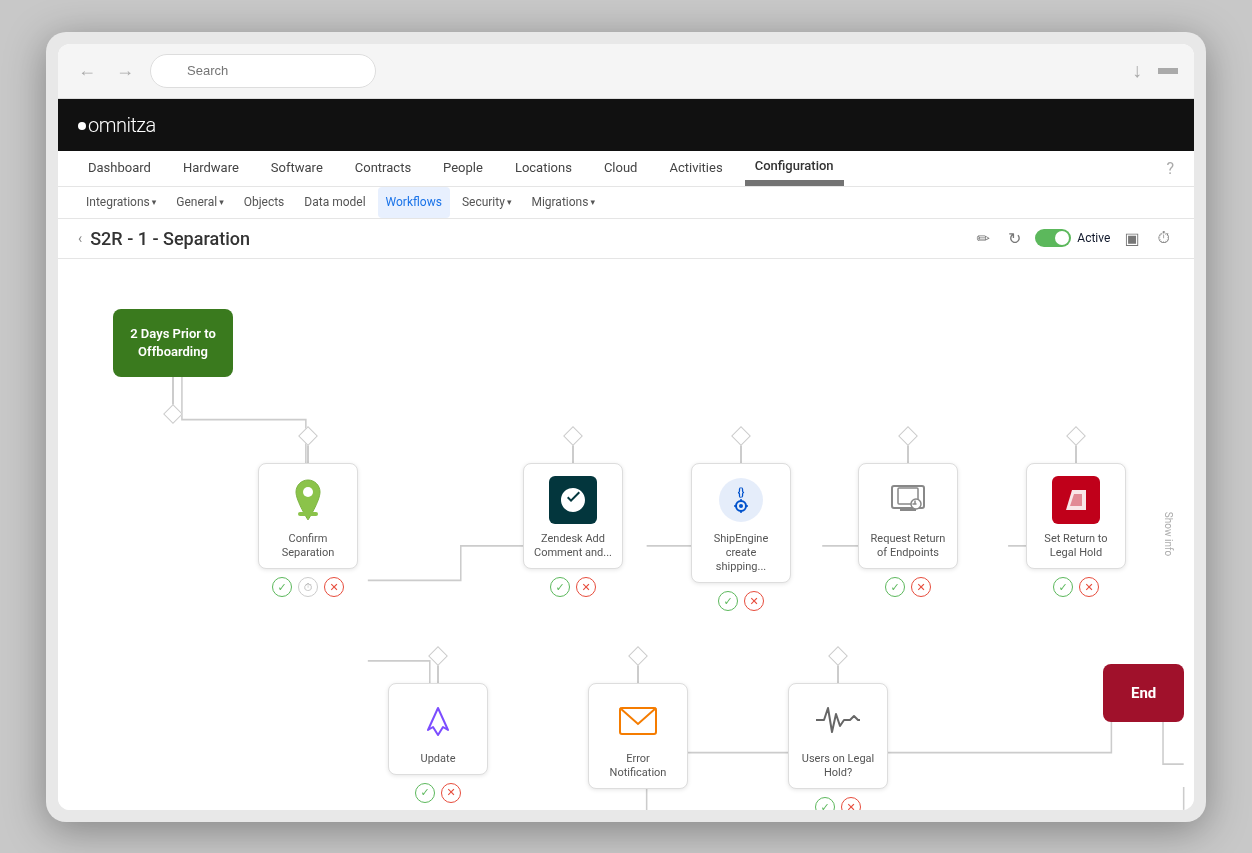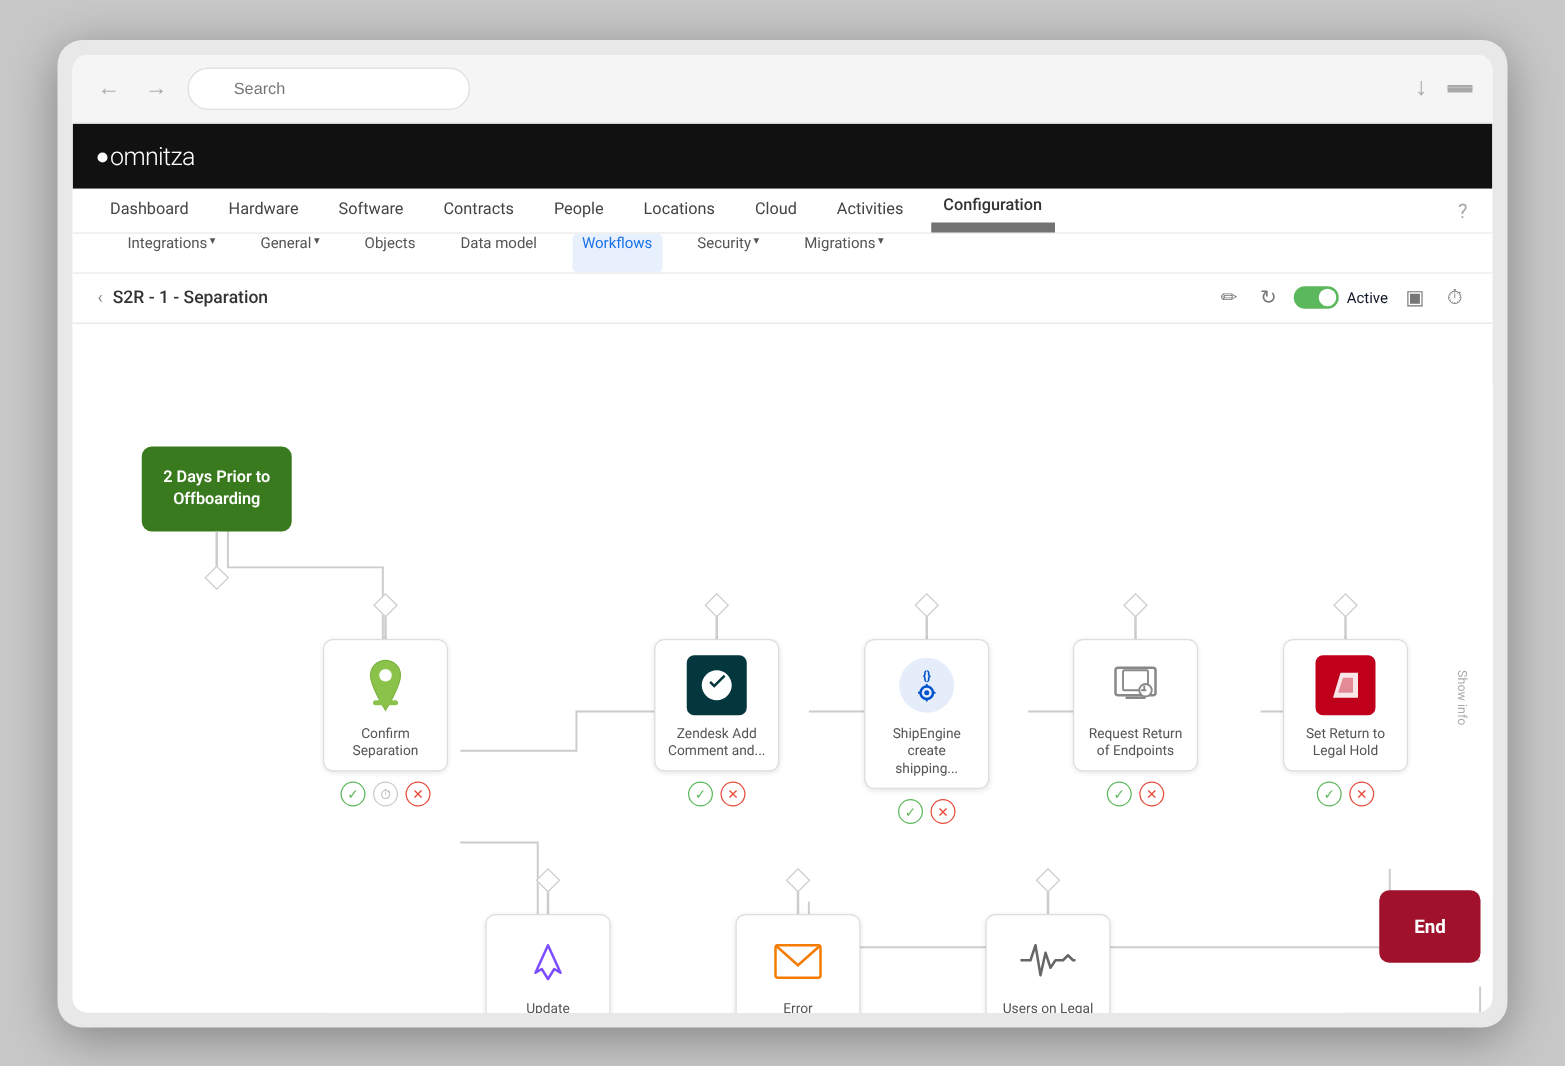--- a/index.html
+++ b/index.html
@@ -129,21 +129,21 @@
       align-items: center;
       font-size: 13px;
       color: #444;
       cursor: pointer;
       border-bottom: 2px solid transparent;
       white-space: nowrap;
     }
     .nav-item.active {
       color: #333;
       font-weight: 500;
-      border-bottom: 8px solid #737373;
+      border-bottom: 6px solid #737373;
     }
     .nav-help {
       color: #aaa;
       font-size: 16px;
       cursor: pointer;
     }
     
     .sub-nav {
       background: #fff;
       border-bottom: 1px solid #e5e5e5;
@@ -151,26 +151,25 @@
       display: flex;
       align-items: center;
       height: 32px;
       flex-shrink: 0;
       gap: 4px;
     }
     .sub-nav-item {
       padding: 0 8px;
       height: 100%;
       display: flex;
-      align-items: flex-start;
+      align-items: center;
       font-size: 12px;
       color: #555;
       cursor: pointer;
       border-radius: 4px;
-      margin-left: 16px;
     }
     .sub-nav-item.active {
       background: #e8f0fe;
       color: #1a73e8;
     }
     .sub-nav-item .chevron {
       font-size: 9px;
       margin-left: 2px;
     }
     
@@ -183,21 +182,21 @@
       height: 40px;
       flex-shrink: 0;
     }
     .back-arrow {
       color: #888;
       cursor: pointer;
       margin-right: 8px;
       font-size: 14px;
     }
     .workflow-title {
-      font-size: 14px;
+      font-size: 18px;
       font-weight: 500;
       color: #333;
       flex: 1;
     }
     .toolbar-actions {
       display: flex;
       align-items: center;
       gap: 10px;
     }
     .toolbar-icon-btn {
@@ -427,21 +426,21 @@
             <div class="toggle">
               <div class="toggle-knob"></div>
             </div>
             <span class="toggle-label">Active</span>
           </div>
           <button class="toolbar-icon-btn">▣</button>
           <button class="toolbar-icon-btn">⏱</button>
         </div>
       </div>
 
-      <div class="canvas-area" style="position:relative;margin-top:48px;">
+      <div class="canvas-area" style="position:relative;">
 
         <svg class="connections-svg" viewBox="0 0 1100 480" preserveAspectRatio="none">
 
           <g stroke="#ccc" stroke-width="1.5" fill="none">
 
             <path d="M120,80 L120,140 L240,140 L240,200"></path>
 
             <path d="M300,280 L390,280 L390,250 L470,250"></path>
 
             <path d="M300,350 L360,350 L360,410"></path>

